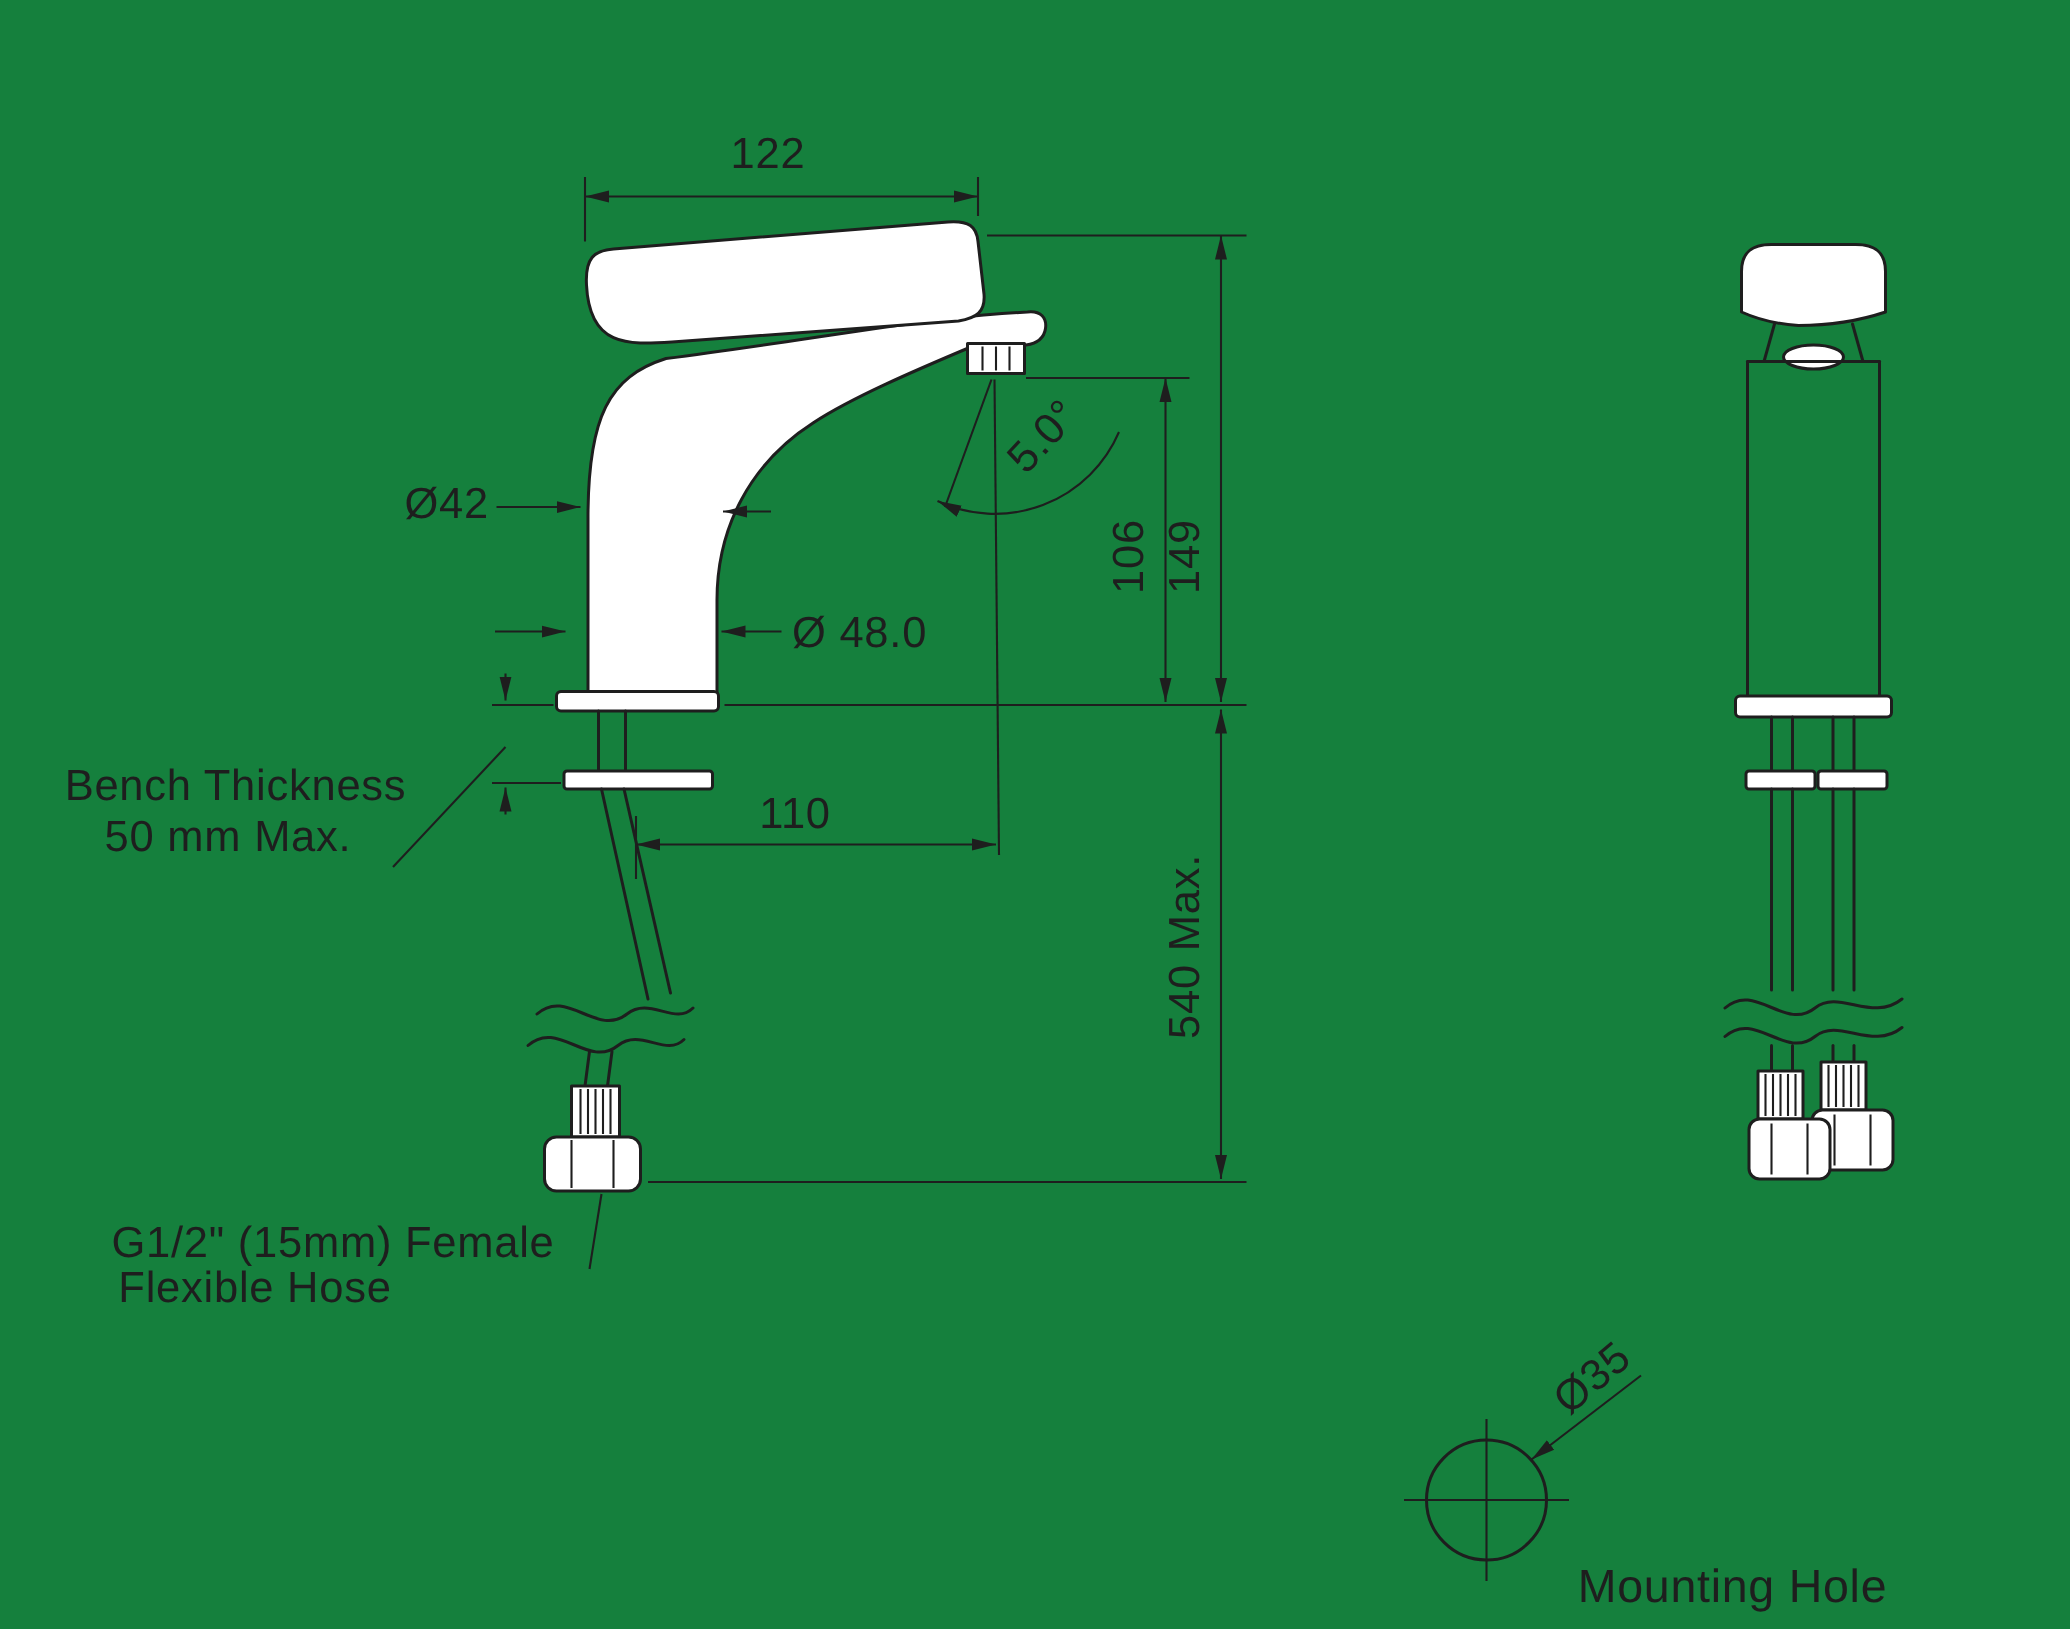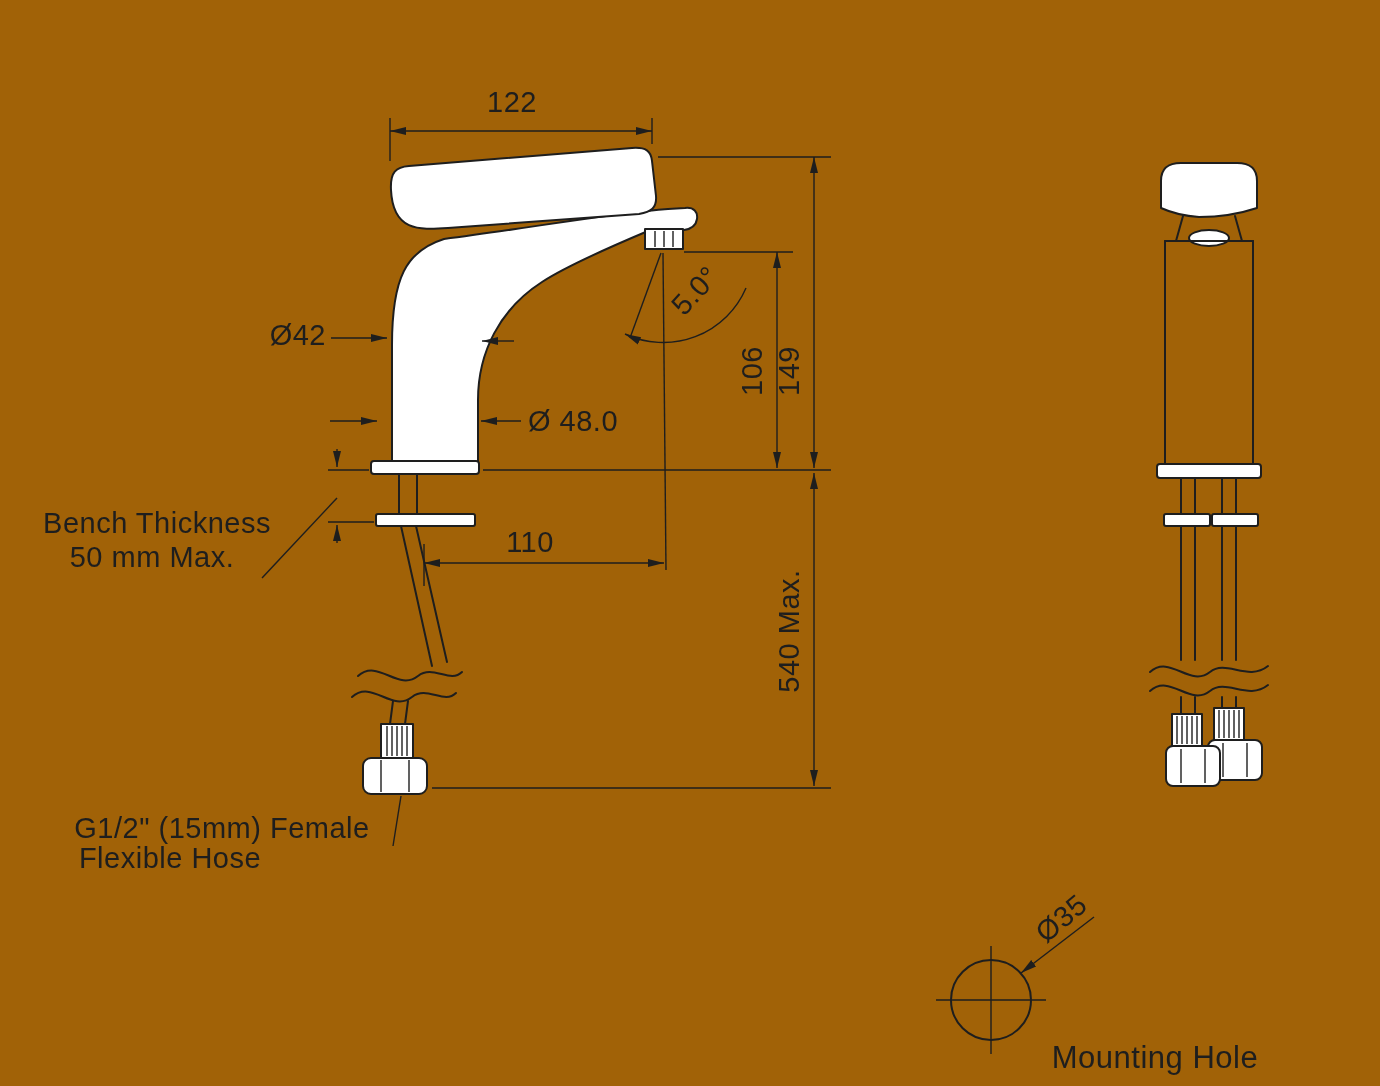--- a/index.html
+++ b/index.html
@@ -1,16 +1,16 @@
 <!DOCTYPE html>
 <html><head>
 <meta charset="utf-8">
 <style>
   html,body{margin:0;padding:0;background:#ffffff;}
-  .sheet{position:relative;width:1380px;height:1086px;background:#a16207;overflow:hidden;
+  .sheet{position:relative;width:1380px;height:1086px;background:#15803d;overflow:hidden;
          font-family:"Liberation Sans",sans-serif;}
   svg{display:block;}
   .ol{fill:#ffffff;stroke:#1e1e1e;stroke-width:2;stroke-linejoin:round;}
   .ln{fill:none;stroke:#1e1e1e;stroke-width:2;stroke-linecap:round;}
   .t1{fill:none;stroke:#1e1e1e;stroke-width:1.4;}
   .dim{fill:none;stroke:#1e1e1e;stroke-width:1.4;}
   text{font-family:"Liberation Sans",sans-serif;font-size:29px;fill:#1e1e1e;letter-spacing:.5px;}
   .cap{font-size:31px;}
 </style>
 </head>

